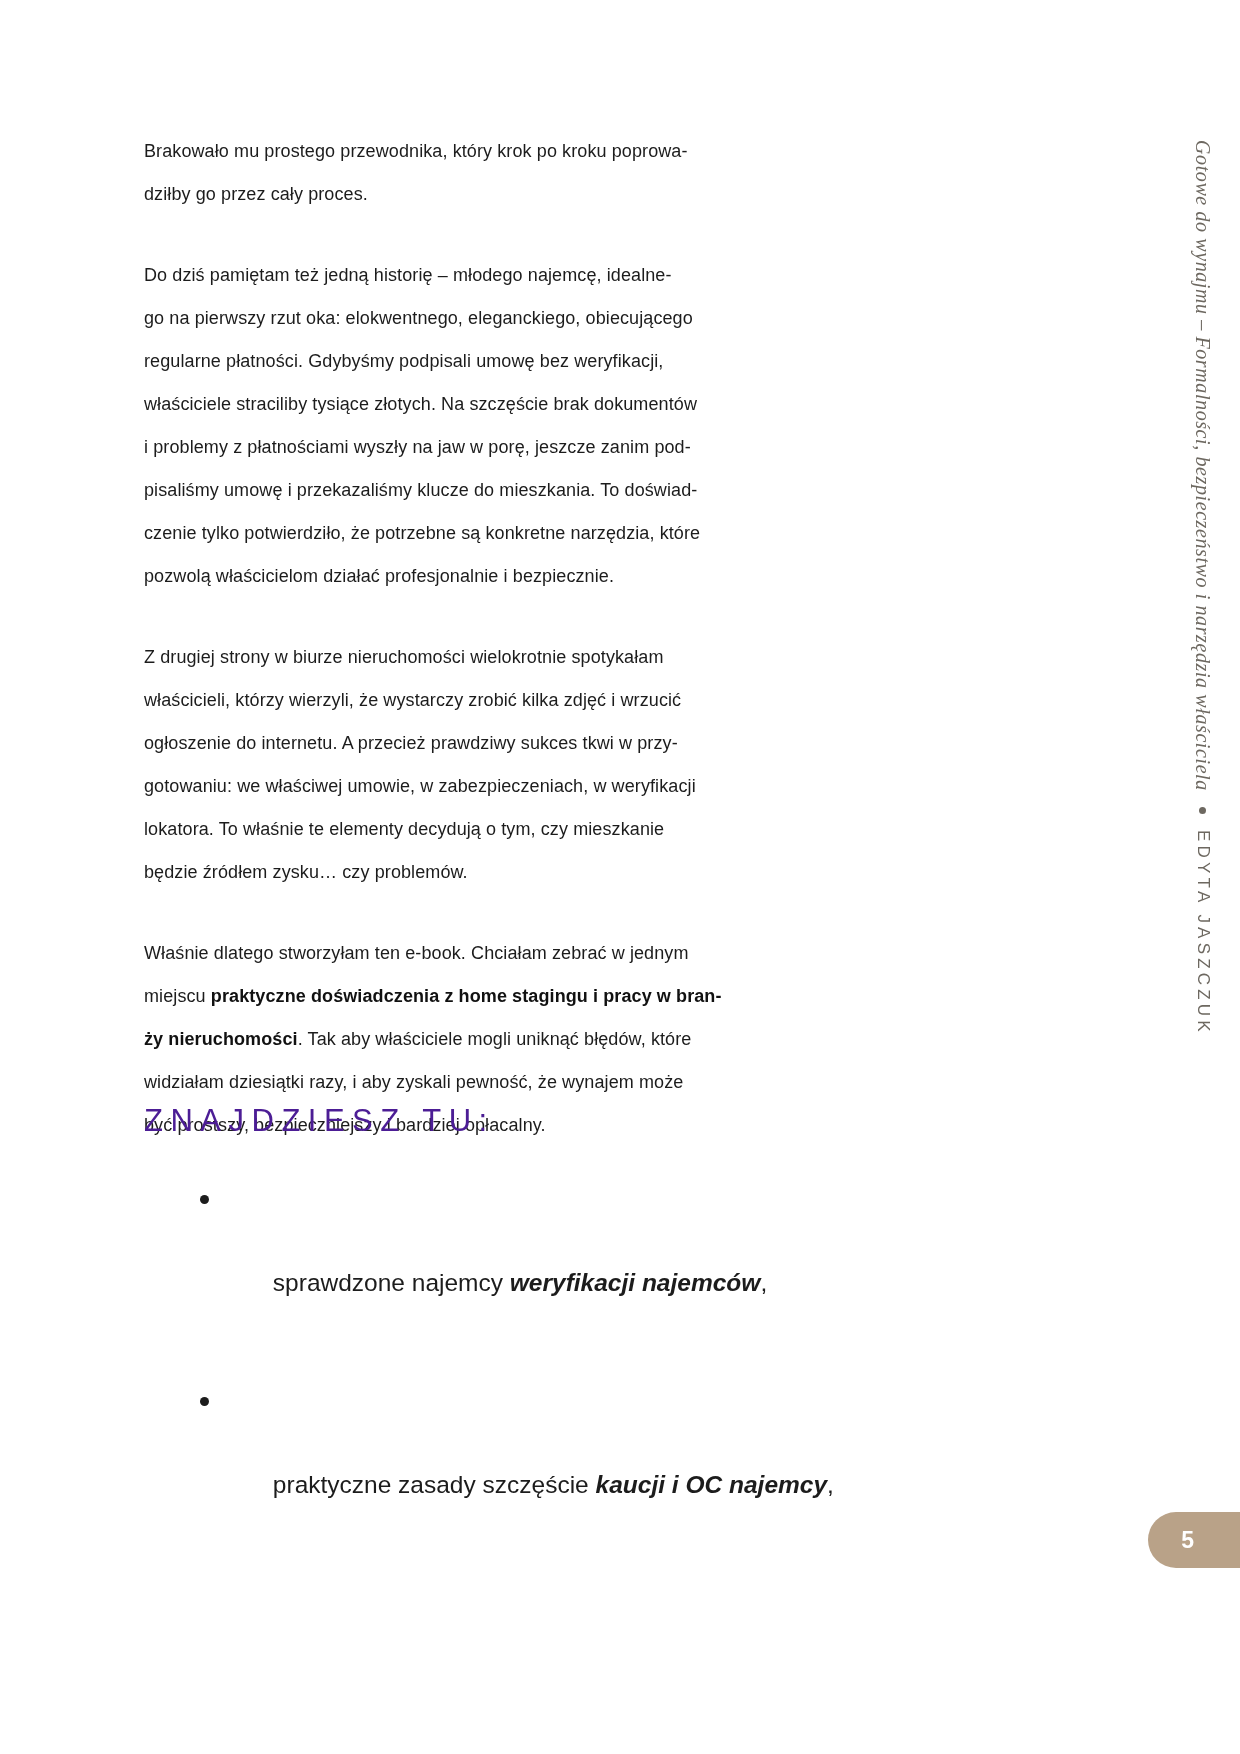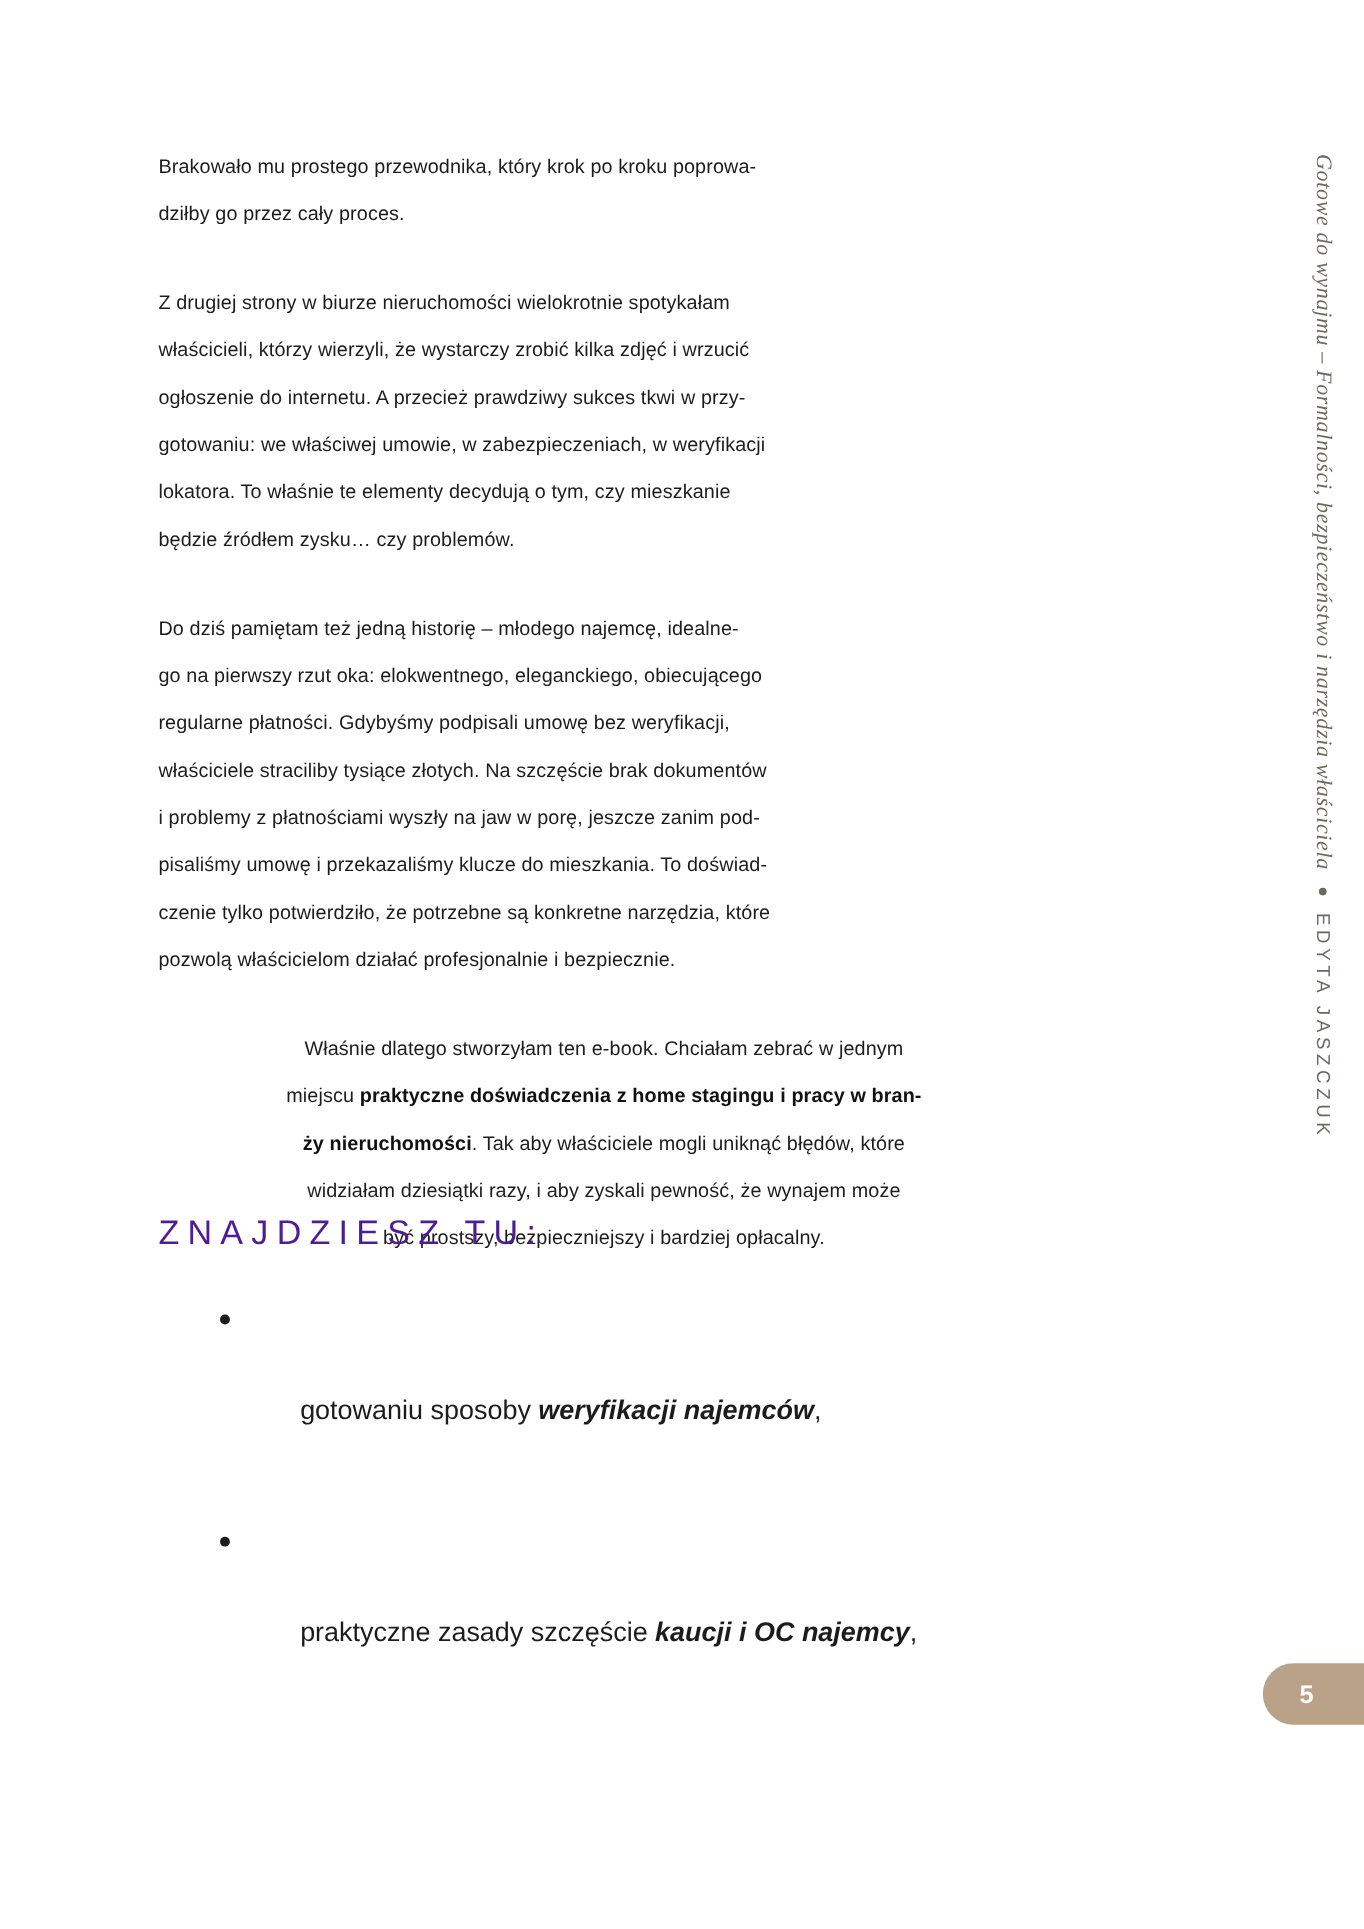--- a/index.html
+++ b/index.html
@@ -33,21 +33,21 @@
 
   p.para {
     margin: 0 0 38px 0;
     font-size: 18px;
     line-height: 43px;
     color: #1c1c1c;
     font-weight: 400;
     letter-spacing: 0.1px;
     white-space: pre-wrap;
   }
-  p.para:last-of-type { margin-bottom: 13px; text-align: center; }
+  p.para:last-of-type { margin-bottom: 13px; }
 
   .para b {
     font-weight: 700;
     color: #111;
   }
 
   
   .section-heading {
     position: absolute;
     left: 144px;
@@ -153,47 +153,47 @@
   }
 </style>
 </head>
 <body>
 
 <div class="page">
 
   <div class="content">
     <p class="para"><span>Brakowało mu prostego przewodnika, który krok po kroku poprowa-
 dziłby go przez cały proces.</span></p>
-    <p class="para"><span>Z drugiej strony w biurze nieruchomości wielokrotnie spotykałam
-właścicieli, którzy wierzyli, że wystarczy zrobić kilka zdjęć i wrzucić
-ogłoszenie do internetu. A przecież prawdziwy sukces tkwi w przy-
-gotowaniu: we właściwej umowie, w zabezpieczeniach, w weryfikacji
-lokatora. To właśnie te elementy decydują o tym, czy mieszkanie
-będzie źródłem zysku… czy problemów.</span></p>
     <p class="para"><span>Do dziś pamiętam też jedną historię – młodego najemcę, idealne-
 go na pierwszy rzut oka: elokwentnego, eleganckiego, obiecującego
 regularne płatności. Gdybyśmy podpisali umowę bez weryfikacji,
 właściciele straciliby tysiące złotych. Na szczęście brak dokumentów
 i problemy z płatnościami wyszły na jaw w porę, jeszcze zanim pod-
 pisaliśmy umowę i przekazaliśmy klucze do mieszkania. To doświad-
 czenie tylko potwierdziło, że potrzebne są konkretne narzędzia, które
 pozwolą właścicielom działać profesjonalnie i bezpiecznie.</span></p>
+    <p class="para"><span>Z drugiej strony w biurze nieruchomości wielokrotnie spotykałam
+właścicieli, którzy wierzyli, że wystarczy zrobić kilka zdjęć i wrzucić
+ogłoszenie do internetu. A przecież prawdziwy sukces tkwi w przy-
+gotowaniu: we właściwej umowie, w zabezpieczeniach, w weryfikacji
+lokatora. To właśnie te elementy decydują o tym, czy mieszkanie
+będzie źródłem zysku… czy problemów.</span></p>
     <p class="para"><span>Właśnie dlatego stworzyłam ten e-book. Chciałam zebrać w jednym
 miejscu </span><b>praktyczne doświadczenia z home stagingu i pracy w bran-
 ży nieruchomości</b><span>. Tak aby właściciele mogli uniknąć błędów, które
 widziałam dziesiątki razy, i aby zyskali pewność, że wynajem może
 być prostszy, bezpieczniejszy i bardziej opłacalny.</span></p>
   </div>
 
   <div class="section-heading">ZNAJDZIESZ TU:</div>
 
   <ul class="bullets">
     <li>
       <span class="dot"></span>
-      <span class="li-text"><span>gotowaniu sposoby </span><b>weryfikacji najemców</b><span>,</span></span>
+      <span class="li-text"><span>sprawdzone najemcy </span><b>weryfikacji najemców</b><span>,</span></span>
     </li>
     <li>
       <span class="dot"></span>
       <span class="li-text"><span>praktyczne zasady szczęście </span><b>kaucji i OC najemcy</b><span>,</span></span>
     </li>
   </ul>
 
   <div class="side-rail">
     <div class="side-text">
       <span class="side-title">Gotowe do wynajmu – Formalności, bezpieczeństwo i narzędzia właściciela</span>

